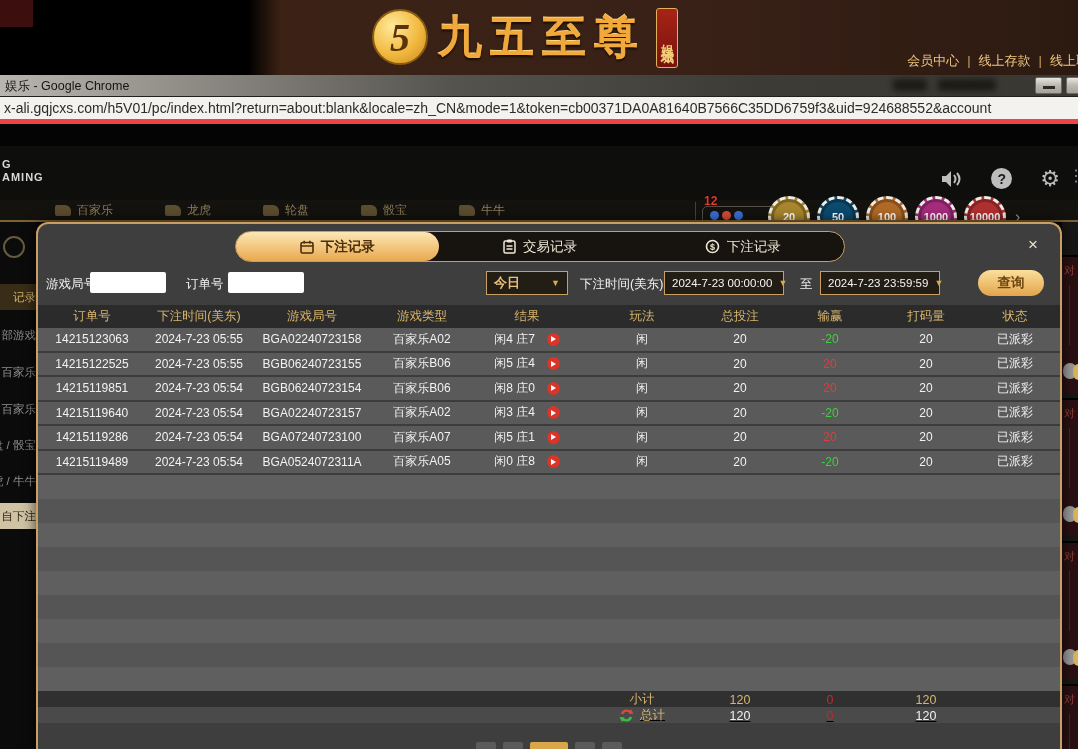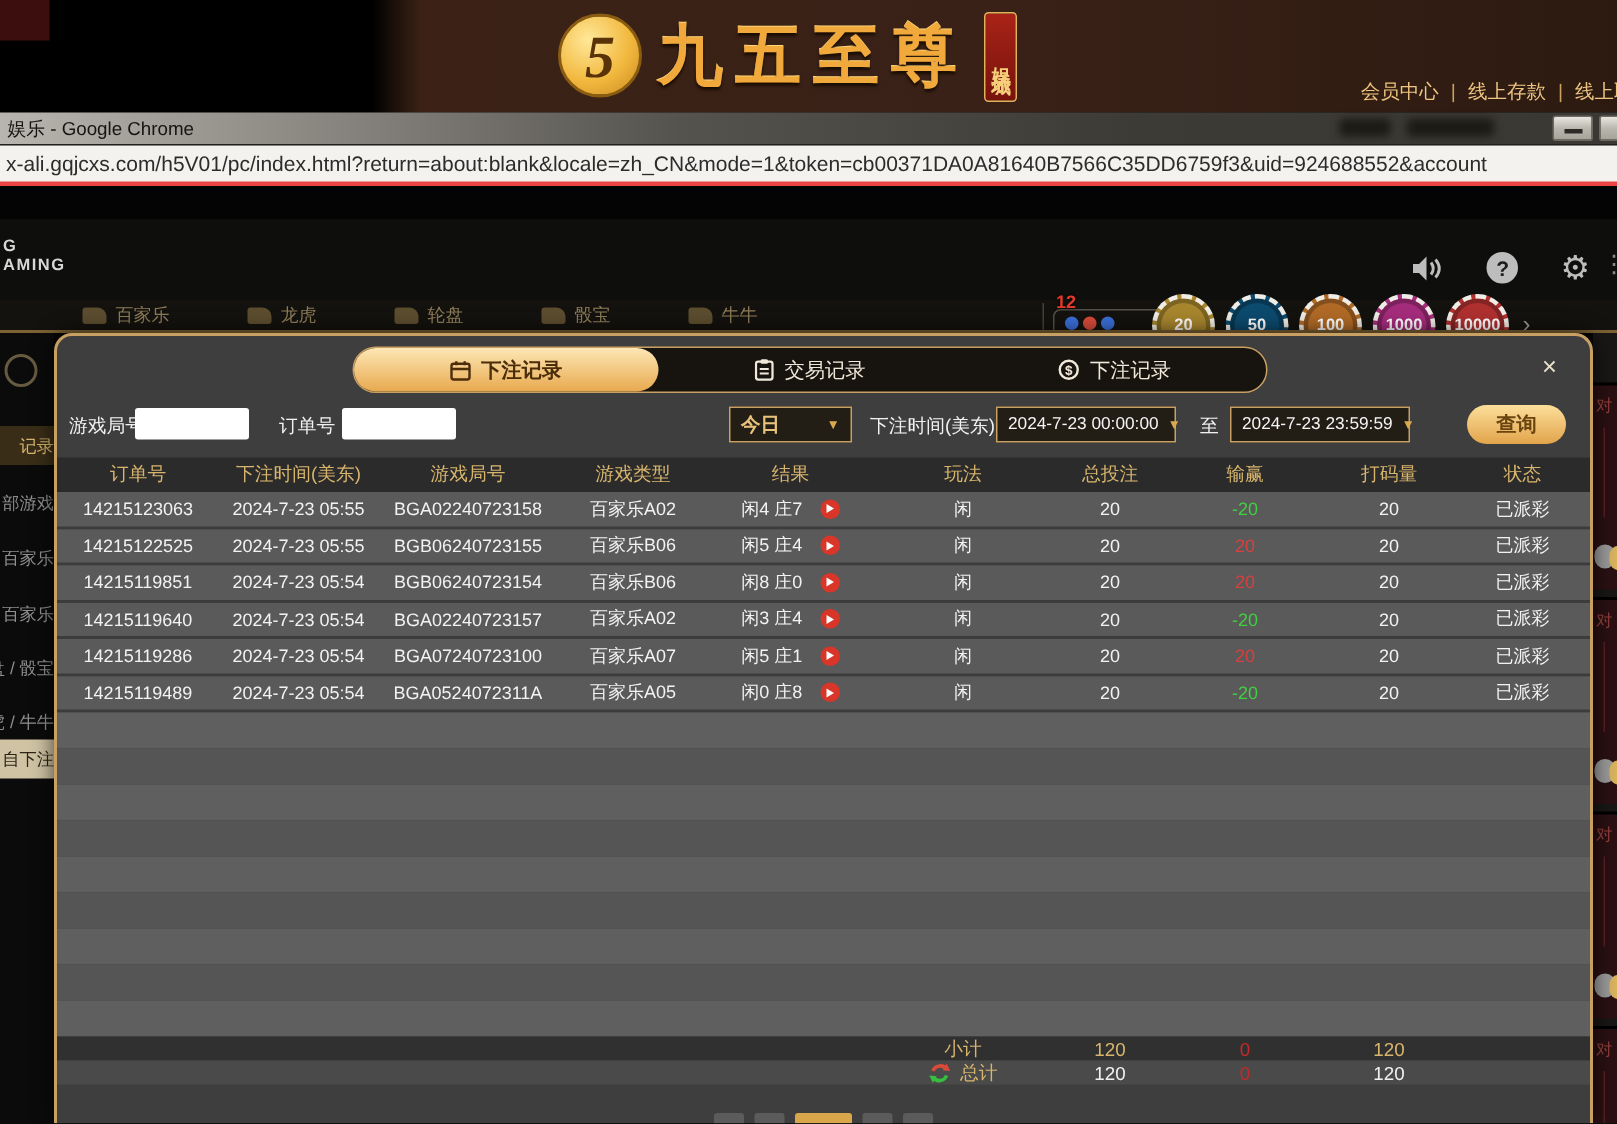--- a/index.html
+++ b/index.html
@@ -33,21 +33,21 @@
   .tb-blur.b1 { left:893px; width:34px; }
   .tb-blur.b2 { left:938px; width:58px; }
   .win-btn { position:absolute; top:2px; height:17px; border:1px solid #6b695f; border-radius:2px;
     background:linear-gradient(#e8e6df,#b9b7ae 50%,#a5a39a); }
   .win-btn.min { left:1035px; width:27px; }
   .win-btn.min i { position:absolute; left:7px; bottom:4px; width:12px; height:3px; background:#2c2b26; }
   .win-btn.max { left:1066px; width:20px; }
 
   
   .urlbar { position:absolute; left:0; top:97px; width:1078px; height:27px; background:#f3f2ef;
-    border-bottom:3px solid #ef4444; display:flex; align-items:center; }
+    border-bottom:5px solid #ef4444; display:flex; align-items:center; }
   .urlbar span { font-size:14px; color:#2c2c2c; white-space:nowrap; padding-left:4px; }
 
   
   .gap-strip { position:absolute; left:0; top:124px; width:1078px; height:22px; background:#040404; }
   .game-header { position:absolute; left:0; top:146px; width:1078px; height:54px; background:#0e0e0d; }
   .game-logo { position:absolute; left:2px; top:12px; color:#d8d8d8; font-size:11px; font-weight:bold; letter-spacing:1px; line-height:13px; }
   .gh-icons { position:absolute; right:18px; top:22px; display:flex; gap:28px; align-items:center; color:#b8b8b8; }
   .gh-icons svg { display:block; }
   .help-circle { width:21px; height:21px; border-radius:50%; background:#bdbdbd; color:#1c1c1c;
     font-weight:bold; font-size:14px; display:flex; align-items:center; justify-content:center; }
@@ -122,21 +122,21 @@
   .play-btn i { position:absolute; left:4.5px; top:3.5px; width:0; height:0;
     border-left:5px solid #fff; border-top:3px solid transparent; border-bottom:3px solid transparent; }
   .win-pos { color:#d84040 !important; }
   .win-neg { color:#3fd03f !important; }
   .tempty { height:24px; }
   .tempty.a { background:#5f5f5f; }
   .tempty.b { background:#555555; }
 
   .sumrow { height:16px; }
   .sumrow.sub { background:#303030; }
-  .sumrow.tot { background:#4a4a4a; }
+  .sumrow.tot { background:#4a4a4a;text-decoration:underline; }
   .sumrow .cell { font-size:12.5px; text-align:center; }
   .sum-label { color:#d8b56c; display:flex; align-items:center; justify-content:center; gap:6px; }
   .sub .num { color:#d8b56c; }
   .tot .num { color:#f0f0f0; }
   .num.zero { color:#c22a2a !important; }
 
   .pagination { position:absolute; left:0; top:518px; width:1022px; display:flex; justify-content:center; gap:7px; }
   .pg { width:20px; height:18px; background:#5b5b5b; border-radius:2px; }
   .pg.current { width:38px; background:#d9a74a; }
 </style>
@@ -235,21 +235,21 @@
   <div class="game-nav-line"></div>
 
   <div class="sidebar" id="sidebar">
     <div class="sb-circle"></div>
   <div class="sb-item active" style="top: 62px;">记录</div>
       <div class="sb-item" style="top: 100px;">部游戏</div>
       <div class="sb-item" style="top: 137px;">百家乐</div>
       <div class="sb-item" style="top: 174px;">百家乐</div>
       <div class="sb-item" style="top: 210px;">盘 / 骰宝</div>
       <div class="sb-item" style="top: 246px;">虎 / 牛牛</div>
-      <div class="sb-item light" style="top: 271px;">自下注</div>
+      <div class="sb-item light" style="top: 281px;">自下注</div>
     </div>
 
   <div class="right-sliver" id="right-sliver">
       <div class="tile" style="top: 33px;">
         <div class="dui">对</div>
         <div class="vline"></div>
         <div class="pill"></div>
         <div class="coin"></div>
       </div>
       <div class="tile" style="top: 176px;">

